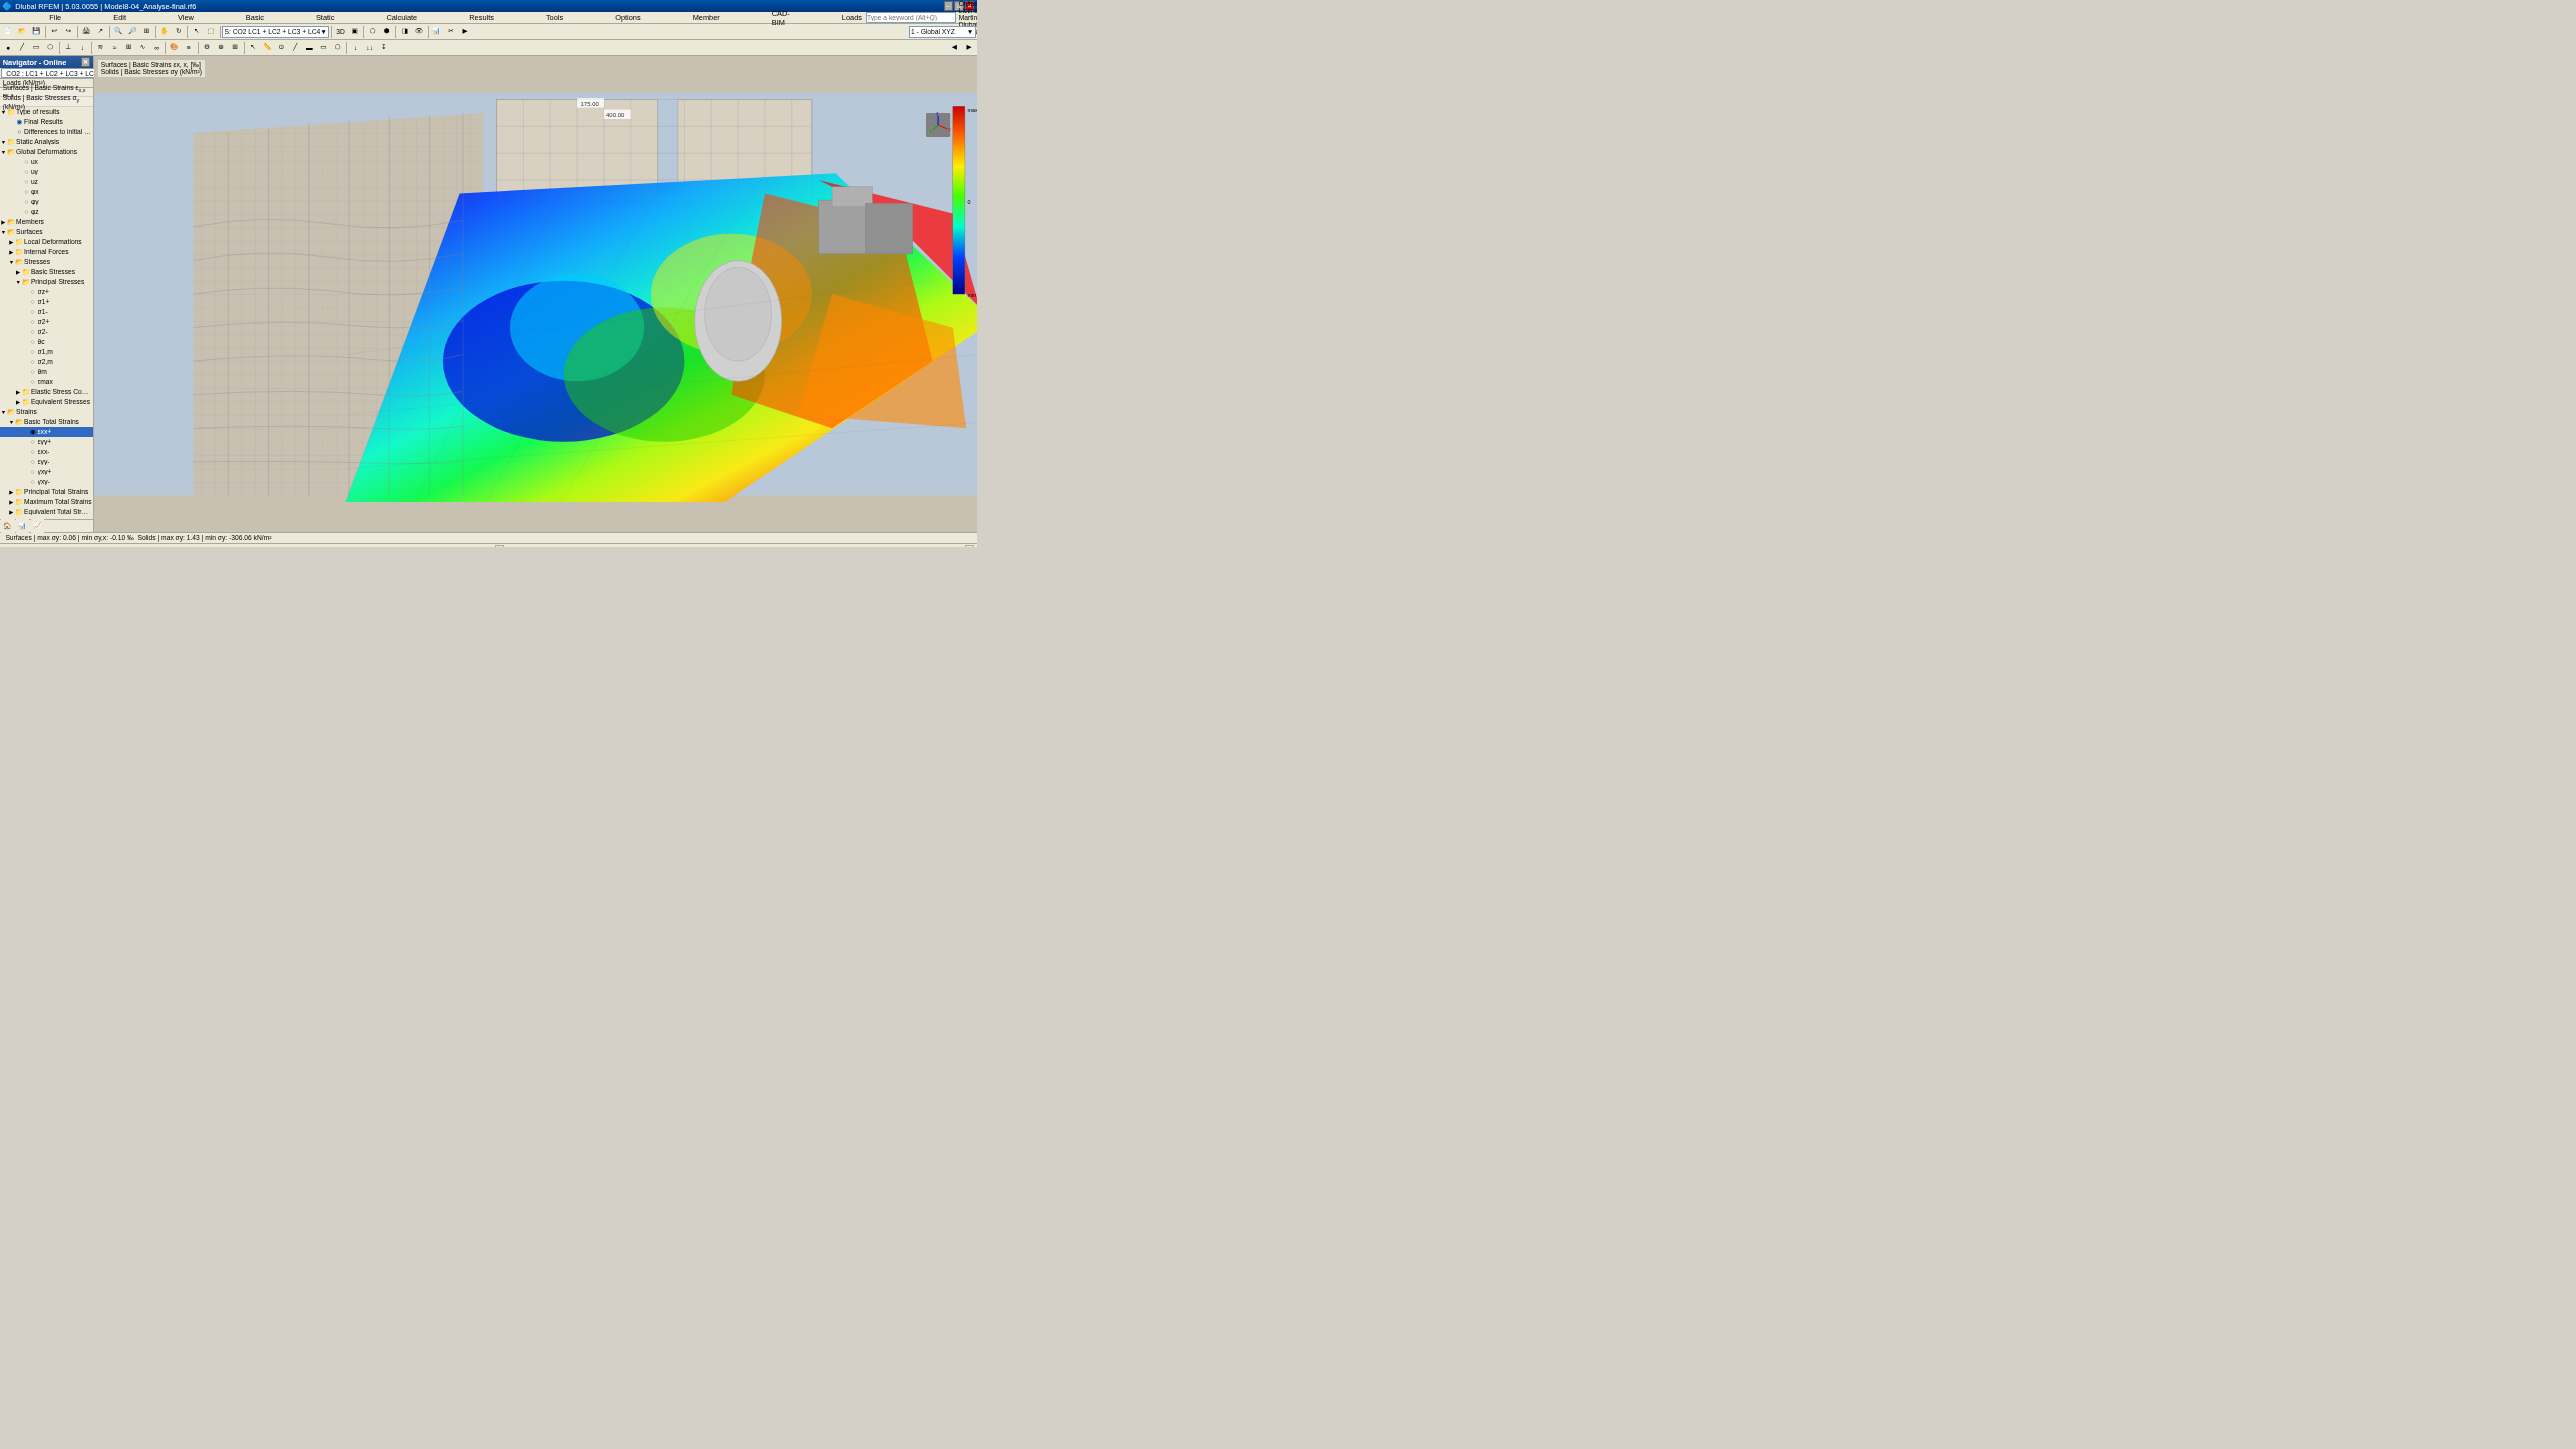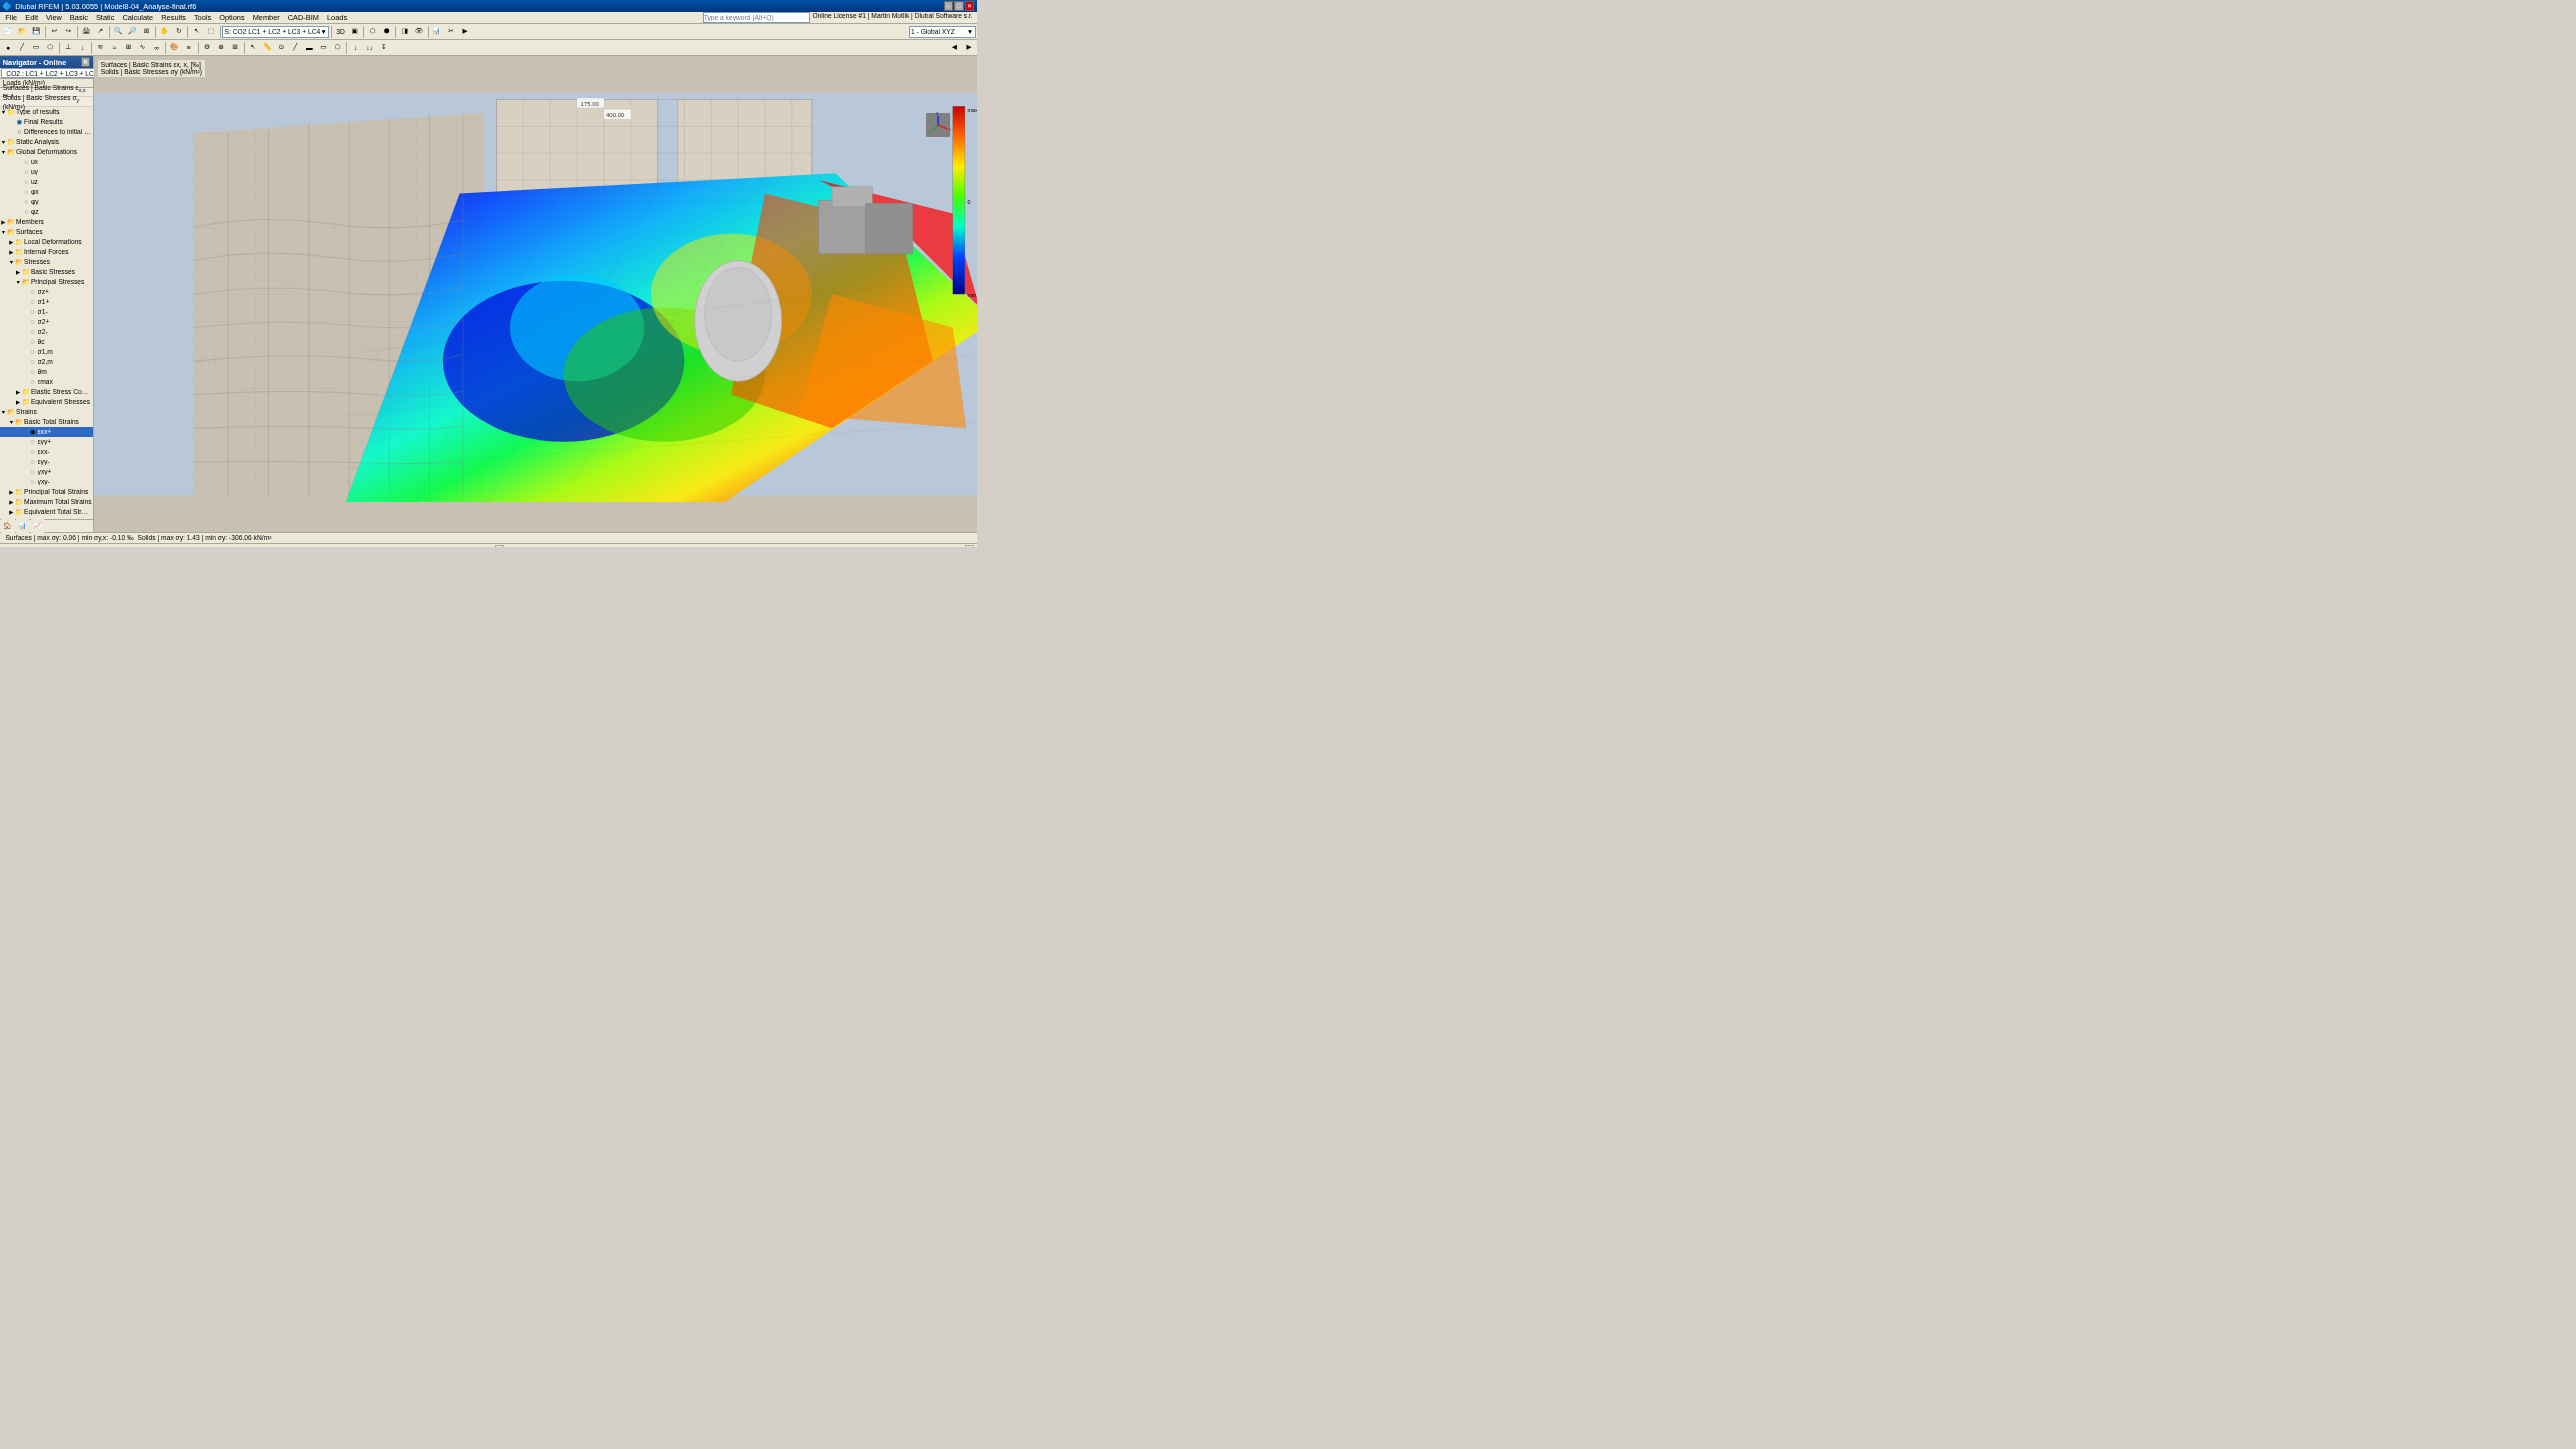--- a/index.html
+++ b/index.html
@@ -44,20 +44,21 @@
       padding: 0 1.3px;
       border-bottom: 0.7px solid #aca899;
       font-size: 7.4px;
     }
     .menu-item {
       padding: 16px 4px;
       height: 100%;
       display: flex;
       align-items: center;
       cursor: pointer;
+      margin-left: 44px;
     }
 
     
     .toolbar {
       height: 16px;
       background: #ece9d8;
       display: flex;
       align-items: center;
       padding: 0 1.3px;
       border-bottom: 0.7px solid #aca899;
@@ -367,21 +368,21 @@
   <div class="menu-item">View</div>
   <div class="menu-item">Basic</div>
   <div class="menu-item">Static</div>
   <div class="menu-item">Calculate</div>
   <div class="menu-item">Results</div>
   <div class="menu-item">Tools</div>
   <div class="menu-item">Options</div>
   <div class="menu-item">Member</div>
   <div class="menu-item">CAD-BIM</div>
   <div class="menu-item">Loads</div>
-  <div style="margin-left: auto; display:flex; align-items:flex-start; gap:2.7px; padding-right:3px;">
+  <div style="margin-left: auto; display:flex; align-items:center; gap:2.7px; padding-right:3px;">
     <input type="text" style="height: 10.7px; width: 107px; font-size: 6.7px; border: 0.7px solid rgb(127, 157, 185);" placeholder="Type a keyword (Alt+Q)">
     <span style="font-size:6.7px;">Online License #1 | Martin Motlik | Dlubal Software s.r.</span>
   </div>
 </div>
 
 <div class="toolbar">
   <div class="tb-btn" title="New">📄</div>
   <div class="tb-btn" title="Open">📂</div>
   <div class="tb-btn" title="Save">💾</div>
   <div class="tb-sep"></div>

